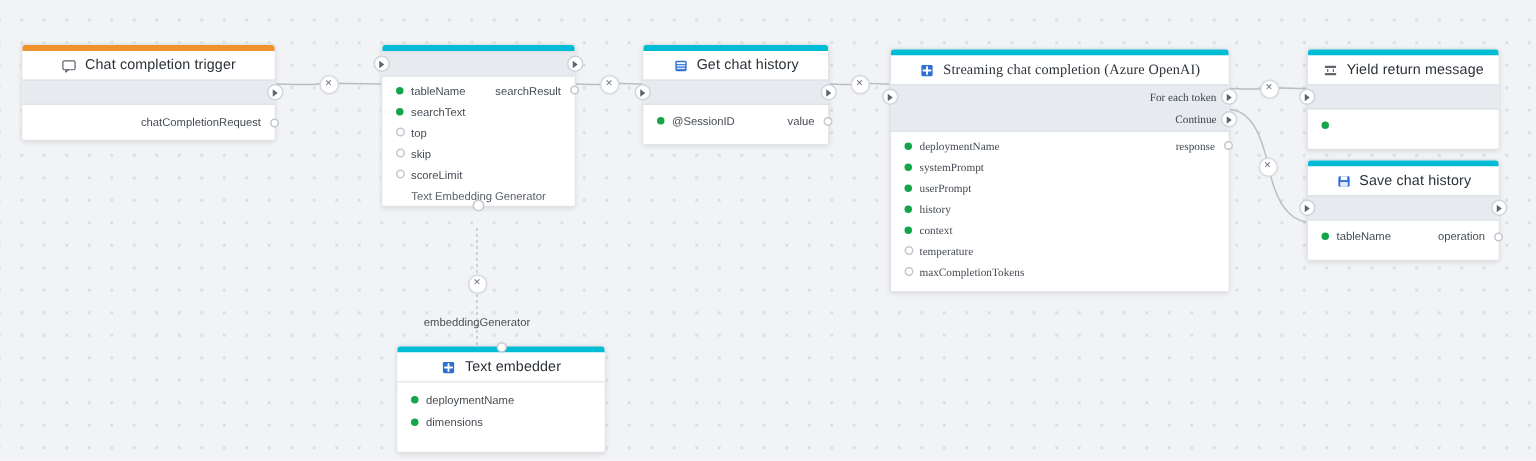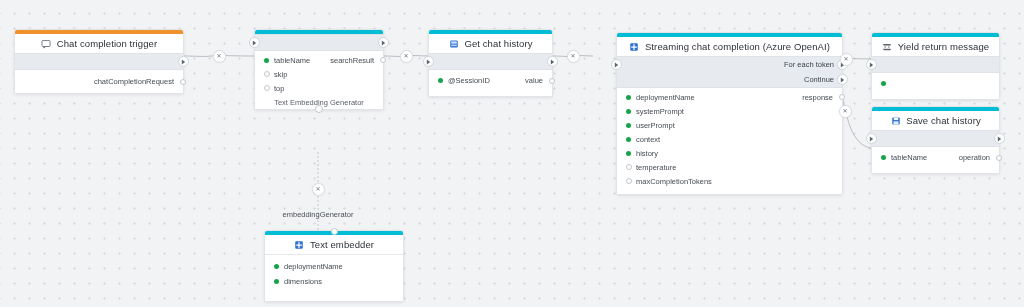--- a/index.html
+++ b/index.html
@@ -205,26 +205,34 @@
       </div>
     </div>
     <div class="body">
       <div class="prow" style="height:14px; margin-top:2px;">
         <span class="port inline filled"></span>
         <span class="pin-label">tableName</span>
         <span class="out-label">searchResult</span>
         <span class="port out hollow" style="top:4px;"></span>
       </div>
       <div class="prow" style="height:14px;">
+        <span class="port inline filled"></span>
+        <span class="pin-label">searchText</span>
+      </div>
+      <div class="prow" style="height:14px;">
+        <span class="port inline hollow" style="margin-left:-0.5px; margin-right:4.5px;"></span>
+        <span class="pin-label">top</span>
+      </div>
+      <div class="prow" style="height:14px;">
         <span class="port inline hollow" style="margin-left:-0.5px; margin-right:4.5px;"></span>
         <span class="pin-label">skip</span>
       </div>
       <div class="prow" style="height:14px;">
         <span class="port inline hollow" style="margin-left:-0.5px; margin-right:4.5px;"></span>
-        <span class="pin-label">top</span>
+        <span class="pin-label">scoreLimit</span>
       </div>
       <div class="sub">Text Embedding Generator</div>
     </div>
     <div class="bottomport"></div>
   </div>
 
   <div class="node" style="left:428px; top:29px; width:125px;">
     <div class="accent" style="background:#00bcd4;"></div>
     <div class="title">
       <span class="icon">
@@ -255,21 +263,21 @@
       <div class="prow" style="height:15px; margin-top:3px;">
         <span class="port inline filled"></span>
         <span class="pin-label">@SessionID</span>
         <span class="out-label">value</span>
         <span class="port out hollow" style="top:4.5px;"></span>
       </div>
       <div style="height:8px;"></div>
     </div>
   </div>
 
-  <div class="node" style="left:616px; top:32px; width:227px;">
+  <div class="node" style="left:593px; top:32px; width:227px;font-family:Liberation Serif, serif;">
     <div class="accent" style="background:#00bcd4;"></div>
     <div class="title">
       <span class="icon">
         <svg width="10" height="10" viewBox="0 0 16 16">
             <rect x="2" y="2" width="12" height="12" rx="1.5" fill="#2f6fd0"></rect>
             <path d="M8 4.2 L8 11.8 M4.2 8 L11.8 8" stroke="#ffffff" stroke-width="2" stroke-linecap="round"></path>
           </svg>
       </span>
       <span class="tlabel">Streaming chat completion (Azure OpenAI)</span>
     </div>
@@ -306,25 +314,25 @@
       <div class="prow" style="height:14px;">
         <span class="port inline filled"></span>
         <span class="pin-label">systemPrompt</span>
       </div>
       <div class="prow" style="height:14px;">
         <span class="port inline filled"></span>
         <span class="pin-label">userPrompt</span>
       </div>
       <div class="prow" style="height:14px;">
         <span class="port inline filled"></span>
+        <span class="pin-label">history</span>
+      </div>
+      <div class="prow" style="height:14px;">
+        <span class="port inline filled"></span>
         <span class="pin-label">context</span>
-      </div>
-      <div class="prow" style="height:14px;">
-        <span class="port inline filled"></span>
-        <span class="pin-label">history</span>
       </div>
       <div class="prow" style="height:14px;">
         <span class="port inline hollow" style="margin-left:-0.5px; margin-right:4.5px;"></span>
         <span class="pin-label">temperature</span>
       </div>
       <div class="prow" style="height:14px;">
         <span class="port inline hollow" style="margin-left:-0.5px; margin-right:4.5px;"></span>
         <span class="pin-label">maxCompletionTokens</span>
       </div>
       <div style="height:6px;"></div>

